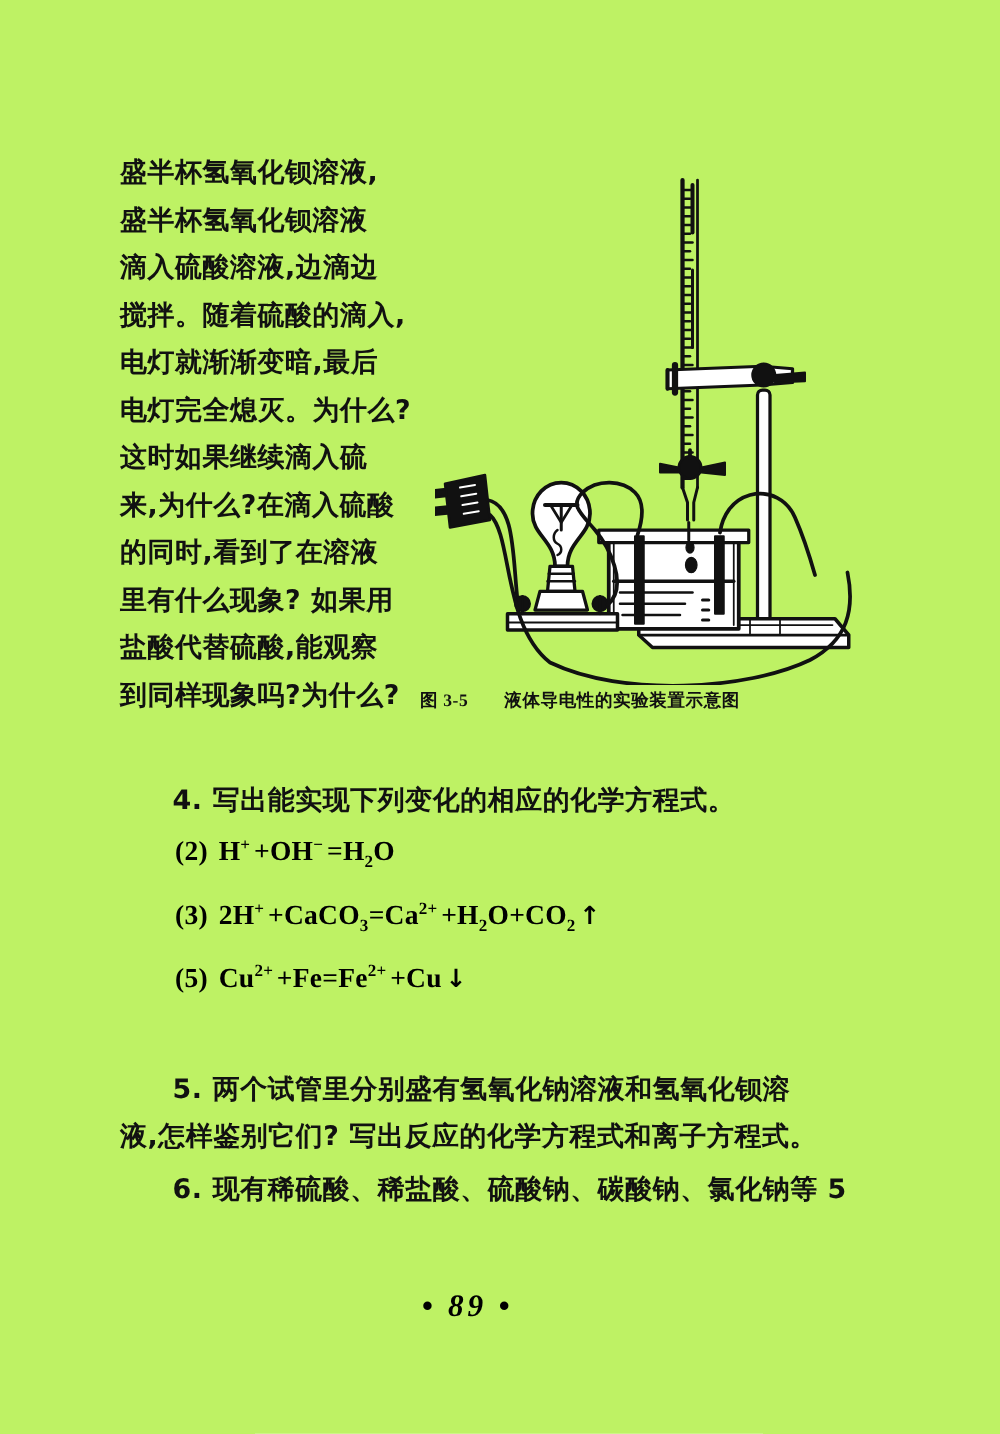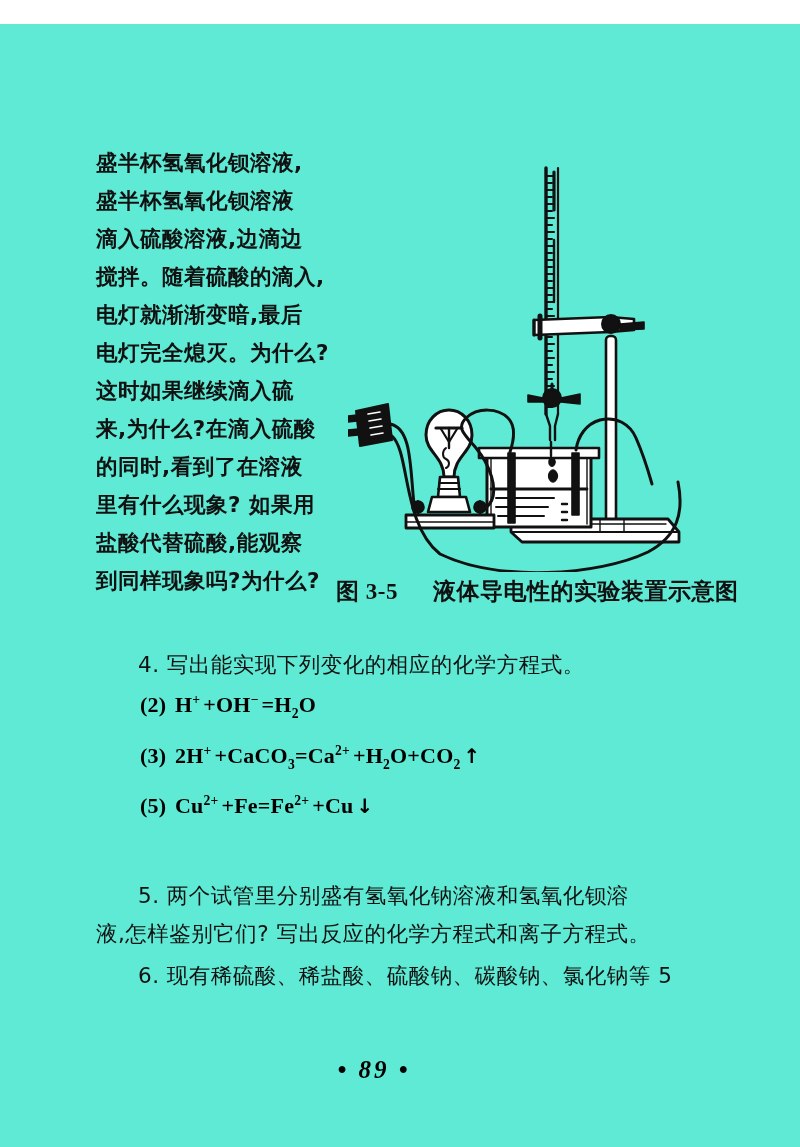--- a/index.html
+++ b/index.html
@@ -12,22 +12,21 @@
     height: 1147px;
     position: relative;
     overflow: hidden;
     font-family: "DejaVu Sans", sans-serif;
     color: #000000;
   }
 
   .page {
     position: absolute;
     inset: 0;
-    background: #5eead4;
-    margin-top: 24px;
+    background: #bef264;
   }
 
   
   .cjk-body {
     font-family: "DejaVu Sans", sans-serif;
     font-weight: 700;
     color: #111111;
     letter-spacing: 0.5px;
   }
 
@@ -51,34 +50,34 @@
     width: 340px;
     height: 420px;
   }
   #figure-illustration svg { display: block; }
 
   #figure-caption {
     position: absolute;
     left: 336px;
     top: 552px;
     width: 420px;
-    font-size: 23px;
+    font-size: 14px;
     font-weight: 700;
     white-space: nowrap;
   }
   #figure-caption .cap-num {
     font-family: "Liberation Serif", serif;
     font-weight: 700;
   }
 
   
   .question {
     position: absolute;
     font-size: 21.5px;
-    font-weight: 400;
+    font-weight: 700;
     line-height: 38px;
   }
   .question .ln { white-space: nowrap; }
   .q-indent { display: inline-block; width: 42px; }
 
   #question-4 { left: 96px; top: 622px; width: 620px; }
   #question-5 { left: 96px; top: 853px; width: 620px; }
   #question-6 { left: 96px; top: 933px; width: 620px; }
 
   

